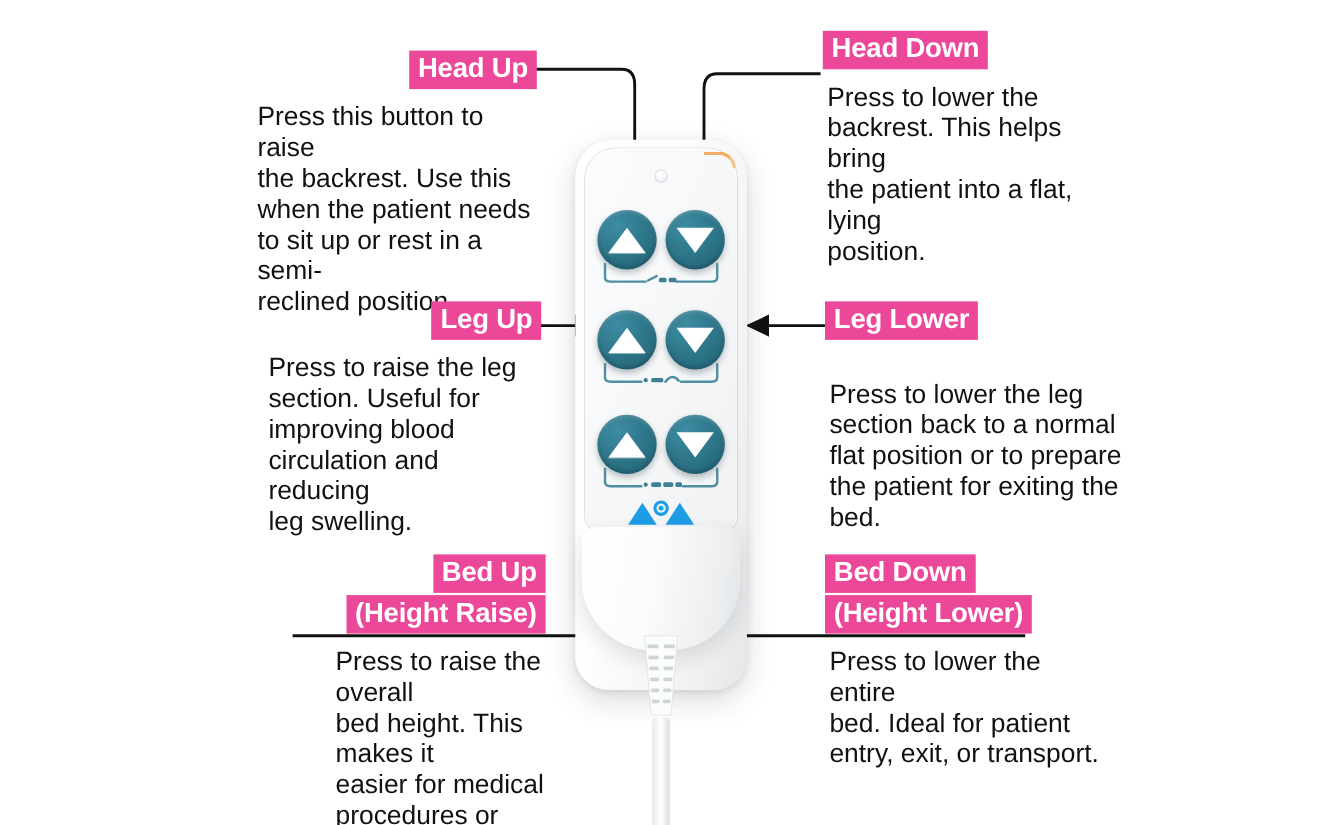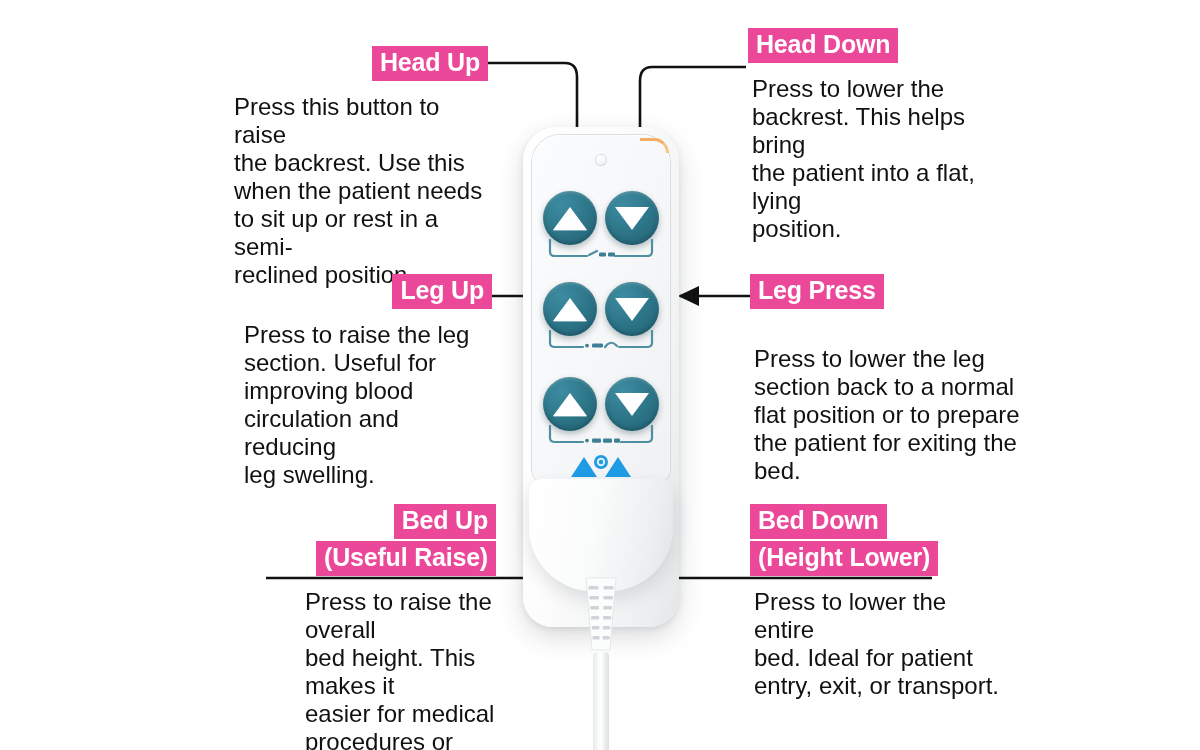--- a/index.html
+++ b/index.html
@@ -284,33 +284,33 @@
     </div>
     <div class="body-text left-col">Press to raise the leg
 section. Useful for
 improving blood
 circulation and reducing
 leg swelling.</div>
   </div>
 
   <div class="ann" id="ann-leg-down">
     <div class="tagwrap right">
-      <span class="tag">Leg Press</span>
+      <span class="tag">Leg Lower</span>
     </div>
     <div class="body-text">Press to lower the leg
 section back to a normal
 flat position or to prepare
 the patient for exiting the
 bed.</div>
   </div>
 
   <div class="ann" id="ann-bed-up">
     <div class="tagwrap left">
       <span class="tag">Bed Up</span>
-      <span class="tag l2">(Useful Raise)</span>
+      <span class="tag l2">(Height Raise)</span>
     </div>
     <div class="body-text left-col">Press to raise the overall
 bed height. This makes it
 easier for medical
 procedures or nursing
 care.</div>
   </div>
 
   <div class="ann" id="ann-bed-down">
     <div class="tagwrap right">

